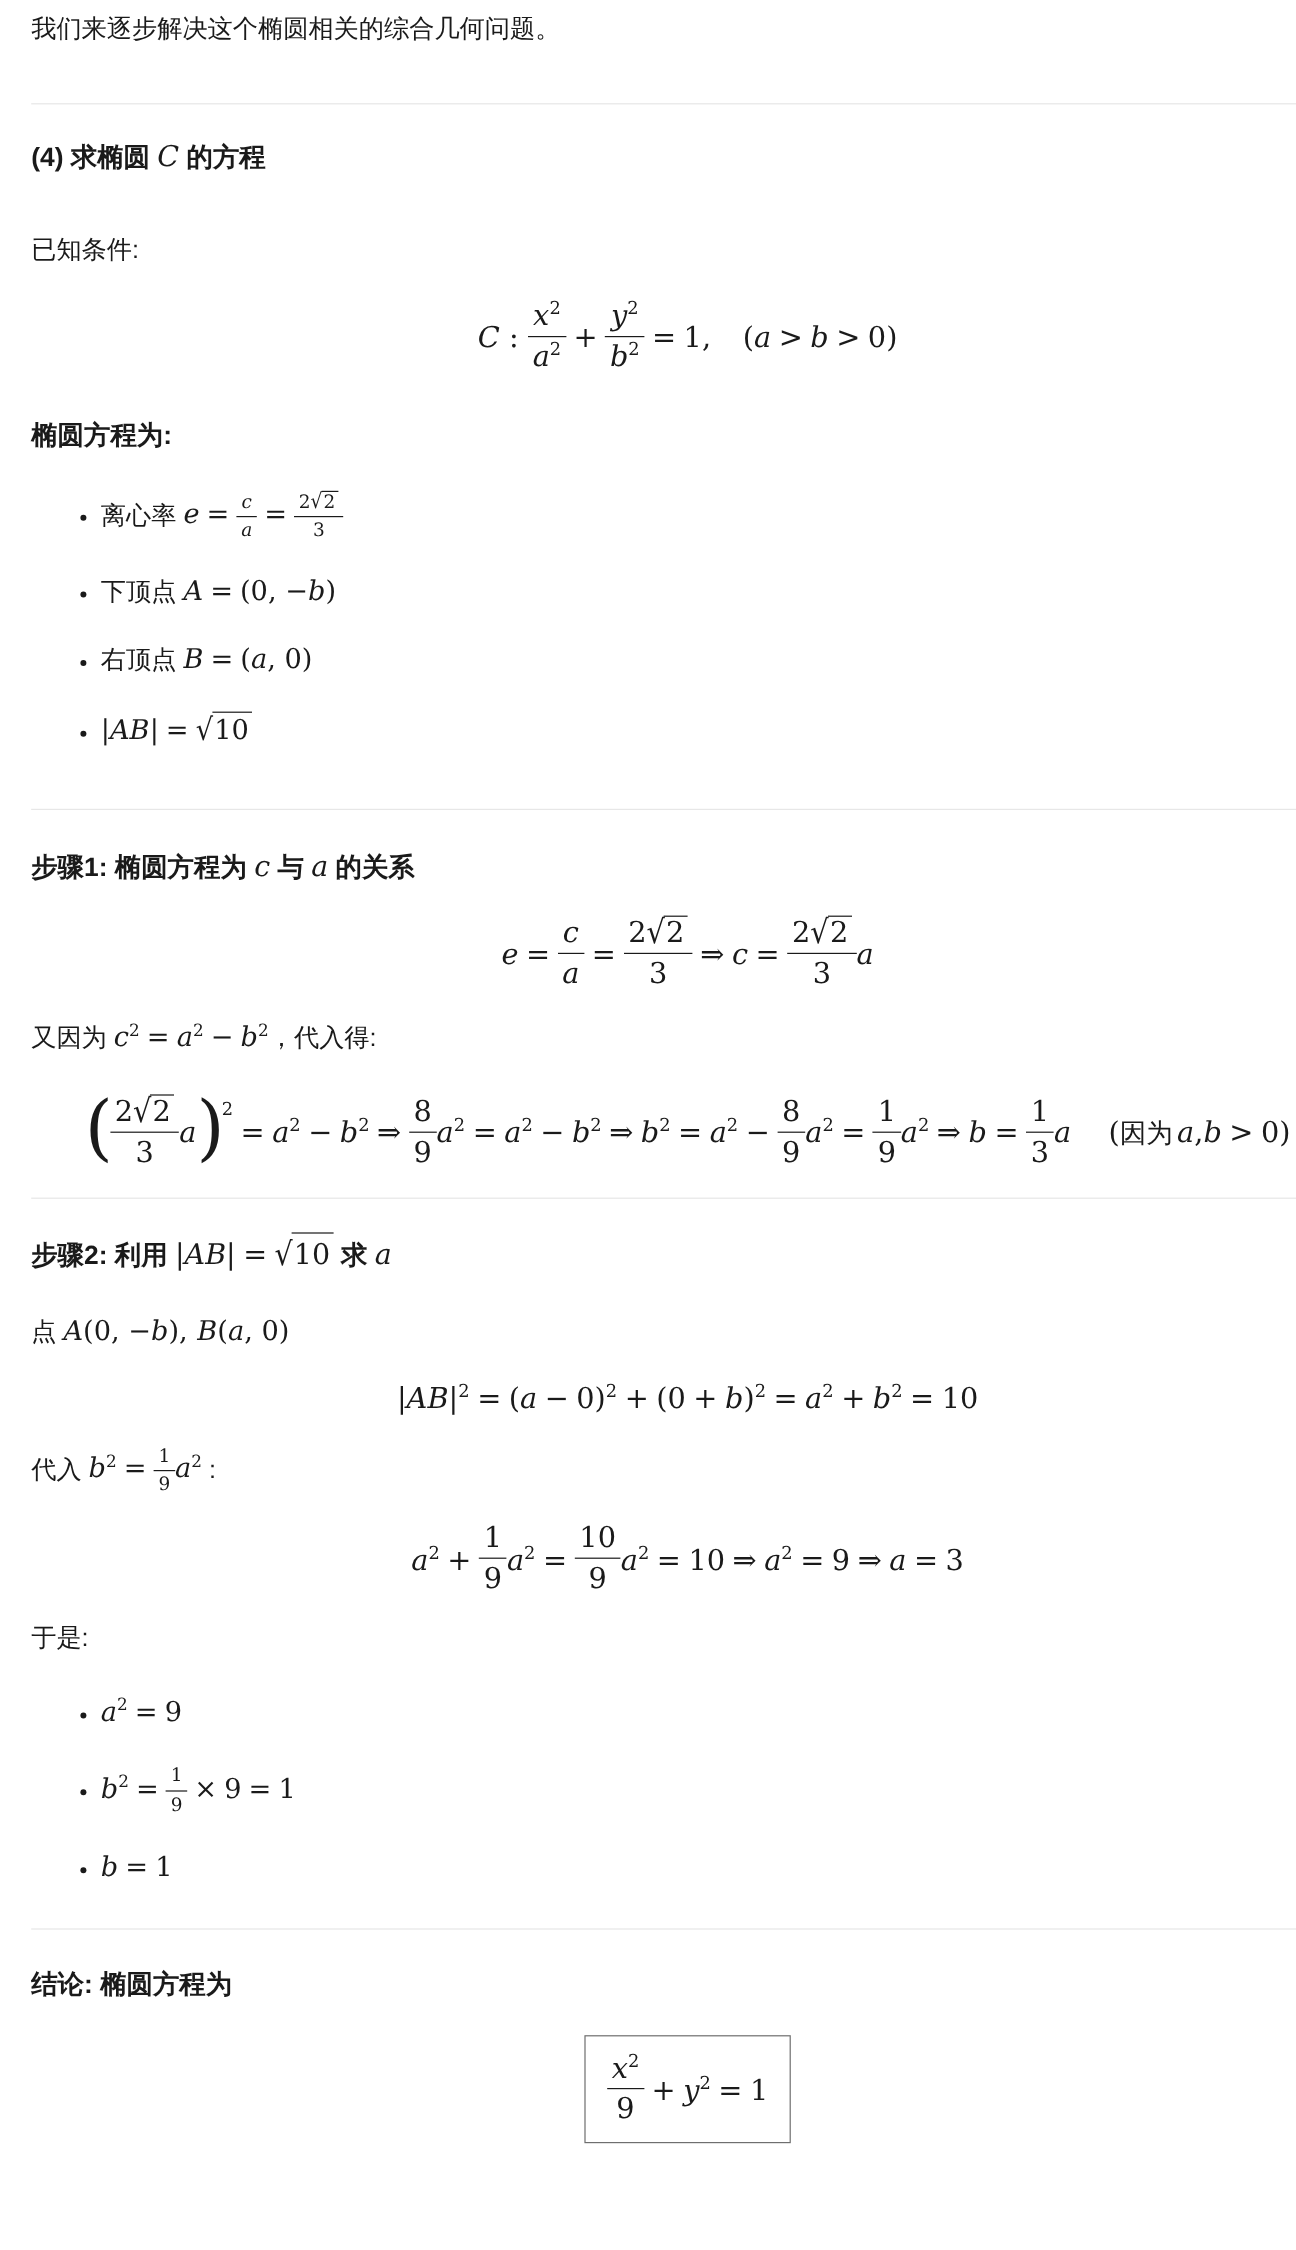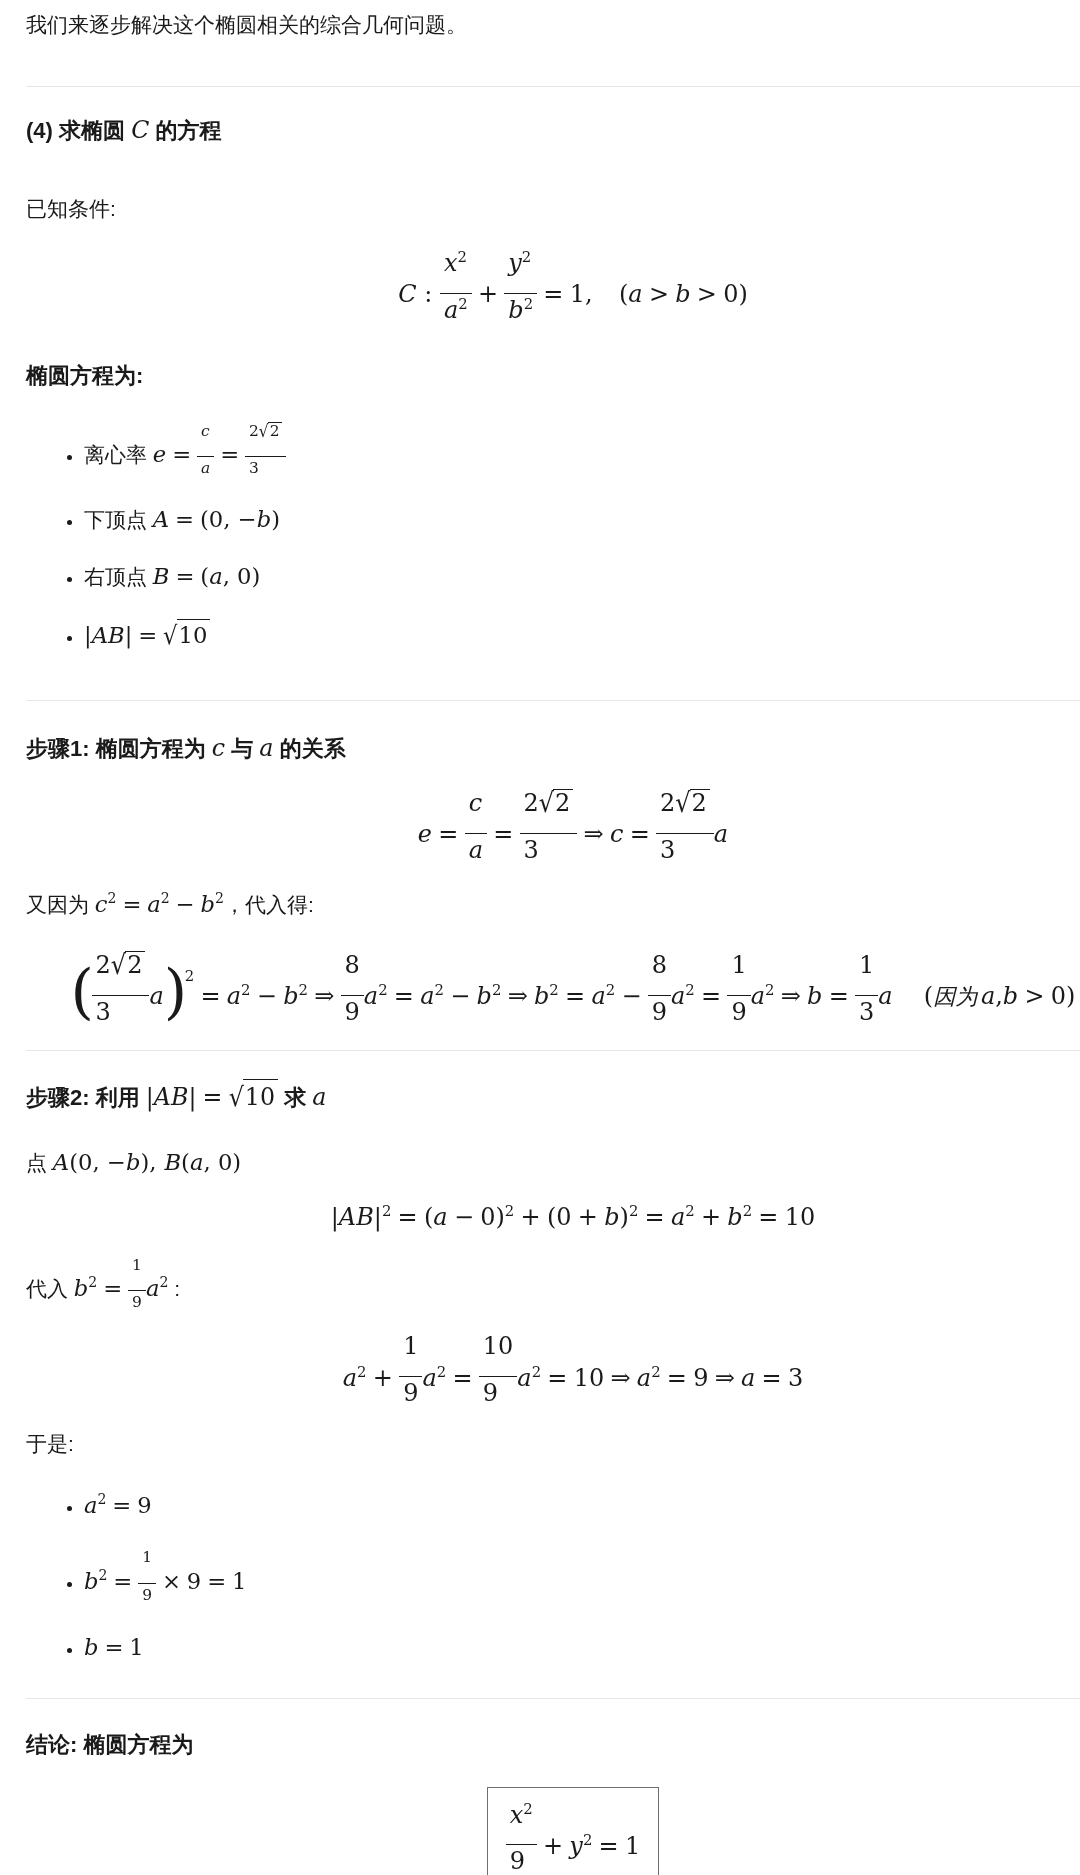--- a/index.html
+++ b/index.html
@@ -38,26 +38,26 @@
   .display .math{font-size:24px;}
   .d-ellipse{margin-top:26px;}
   .d-earrow{margin-top:24px;}
   .d-big{margin-top:30px;white-space:nowrap;}
   .d-ab2{margin-top:24px;}
   .d-subst{margin-top:22px;}
   .d-box{margin-top:26px;}
 
   .m-i{font-style:italic;}
   .m-r{font-style:normal;}
-  .m-c{font-family:"Liberation Sans","DejaVu Sans",sans-serif;font-size:0.92em;font-style:italic;}
+  .m-c{font-family:"Liberation Sans","DejaVu Sans",sans-serif;font-size:0.92em;}
   .m-o{margin:0 0.26em;}
 
-  .mfrac{display:inline-block;vertical-align:-0.66em;text-align:left;line-height:1.12;}
+  .mfrac{display:inline-block;vertical-align:-0.66em;text-align:center;line-height:1.12;}
   .mfrac .num{display:block;padding:0 4px 3px 4px;}
-  .mfrac .den{display:block;border-top:1.6px solid #1a1a1a;padding:3px 4px 0 4px;margin-top:13px;}
+  .mfrac .den{display:block;border-top:1.6px solid #1a1a1a;padding:3px 4px 0 4px;}
   .mfrac.sm{font-size:0.68em;vertical-align:-0.7em;}
 
   .msqrt{display:inline-block;white-space:nowrap;}
   .sqs{display:inline-block;transform:scaleY(1.12);}
   .sqc{display:inline-block;border-top:1.6px solid #1a1a1a;padding:0 3px 0 2px;margin-left:-1px;}
 
   sup.sue{font-size:0.62em;line-height:0;vertical-align:0.62em;}
   .mg{display:inline-block;white-space:nowrap;}
   .bp{font-size:2.5em;font-weight:300;line-height:0;vertical-align:-0.13em;letter-spacing:-0.04em;}
   sup.gsup{font-size:0.62em;line-height:0;vertical-align:1.55em;}

